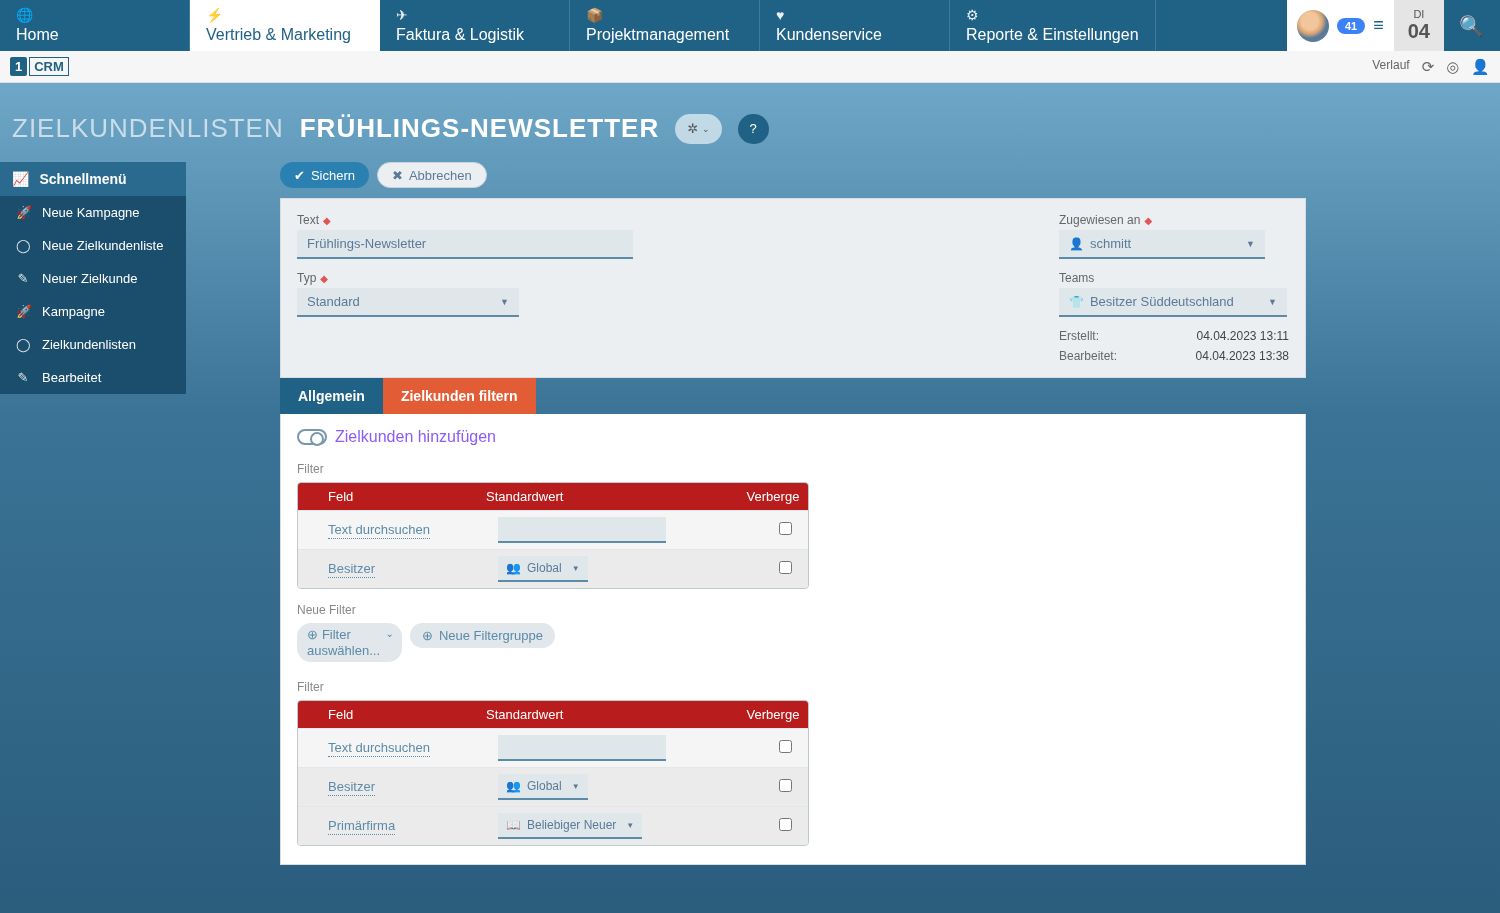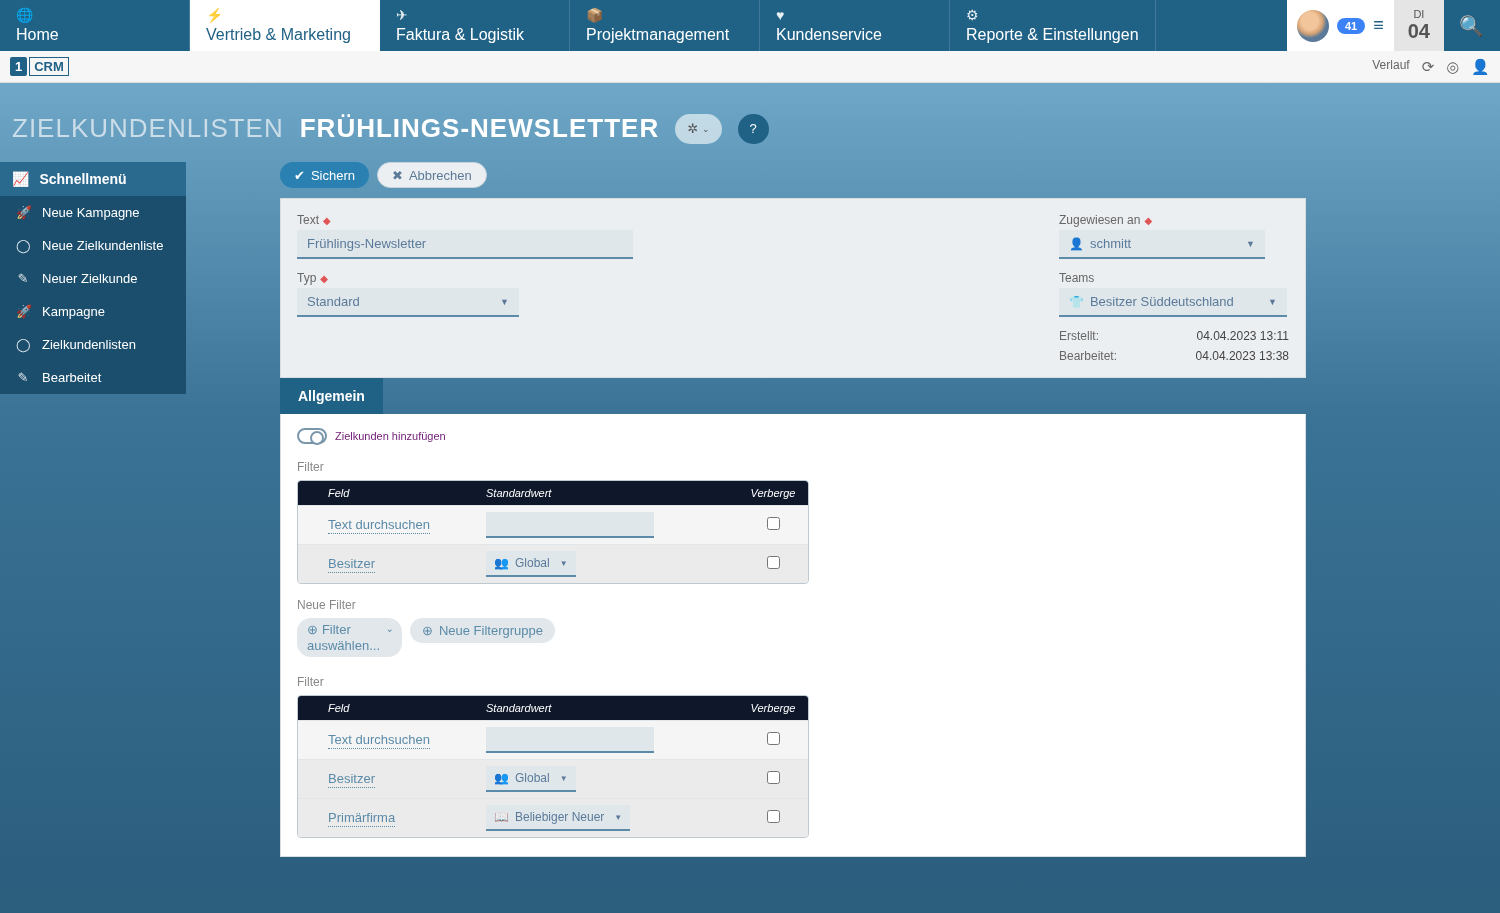--- a/index.html
+++ b/index.html
@@ -74,30 +74,30 @@
 .meta-row .v { color: #444; }
 
 
 .tabs { display: flex; margin-top: 0; }
 .tab { padding: 10px 18px; font-size: 14px; cursor: pointer; font-weight: 600; }
 .tab.inactive { background: #206286; color: #fff; }
 .tab.active { background: #e25c36; color: #fff; }
 
 
 .panel { background: #fff; border: 1px solid #d7dde1; border-top: none; padding: 14px 16px 18px; }
-.toggle-row { display: flex; align-items: center; gap: 8px; color: #701a75; font-size: 11px; margin-bottom: 16px; }
+.toggle-row { display: flex; align-items: center; gap: 8px; color: #8b5cf6; font-size: 16px; margin-bottom: 16px; }
 .toggle { width: 30px; height: 16px; border: 2px solid #7a96ab; border-radius: 10px; position: relative; cursor: pointer; flex-shrink: 0; }
 .toggle::after { content:''; position:absolute; right:1px; top:1px; width:10px; height:10px; border:2px solid #7a96ab; border-radius:50%; background:#fff; }
 
 .section-label { color: #888; font-size: 12px; margin-bottom: 6px; }
 
 
 .ftable { border: 1px solid #bfc9d0; border-radius: 4px; overflow: hidden; width: 512px; }
-.ftable-head { background: #0f172a; color: #fff; display: flex; padding: 6px 0; font-size: 11px; font-style: italic; }
-.ftable-row { display: flex; align-items: center; padding: 6px 0; background: #f5f5f5; border-top: 1px solid #e2e6e9; }
+.ftable-head { background: #b91c1c; color: #fff; display: flex; padding: 6px 0; font-size: 13px; }
+.ftable-row { display: flex; align-items: center; padding: 6px 0; background: #f5f5f5; border-top: 1px solid #e2e6e9; gap: 12px; }
 .ftable-row.alt { background: #ebebeb; }
 .fc-field { width: 180px; padding: 0 8px 0 30px; }
 .fc-val { width: 260px; padding: 0 8px; }
 .fc-hide { flex: 1; text-align: center; }
 .chip { display: inline-block; color: #5b8ba8; border-bottom: 1px dotted #5b8ba8; padding-bottom: 1px; cursor: pointer; }
 .mini-input { background: #e0e7eb; border: none; border-bottom: 2px solid #5b8ba8; padding: 5px 8px 5px 28px; font-size: 12px; color: #5b7a99; width: 168px; position: relative; }
 .mini-wrap { position: relative; display: inline-block; }
 .mini-wrap .mi-icon { position: absolute; left: 8px; top: 50%; transform: translateY(-50%); color: #7a96ab; font-size: 12px; pointer-events:none; }
 .mini-select { background: #e0e7eb; border: none; border-bottom: 2px solid #5b8ba8; padding: 5px 8px; font-size: 12px; color: #5b7a99; display: inline-flex; align-items: center; gap: 6px; cursor: pointer; }
 .mini-select .caret { font-size: 8px; margin-left: 4px; }
@@ -274,20 +274,21 @@
             <div class="meta-row">
               <span>Bearbeitet:</span>
               <span class="v">04.04.2023 13:38</span>
             </div>
           </div>
         </div>
       </div>
 
       <div class="tabs">
         <div class="tab inactive">Allgemein</div>
+        <div class="tab active">Zielkunden filtern</div>
       </div>
 
       <div class="panel">
 
         <div class="toggle-row">
           <div class="toggle"></div>
           <span>Zielkunden hinzufügen</span>
         </div>
 
         <div class="section-label">Filter</div>

